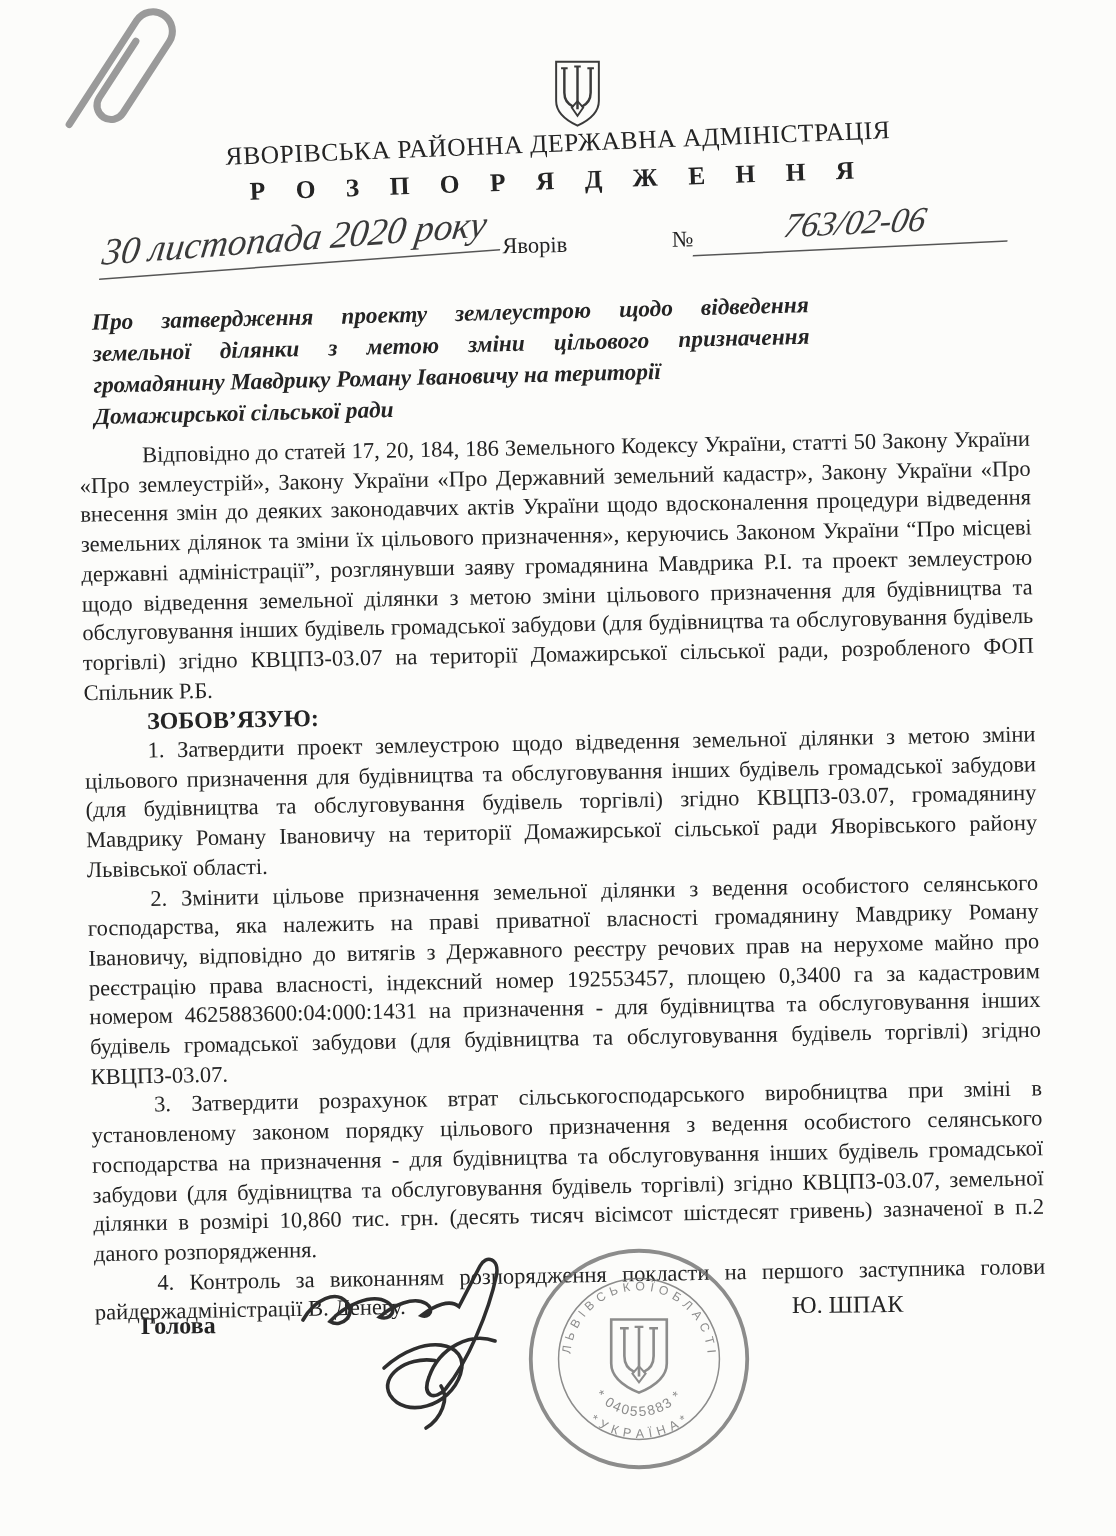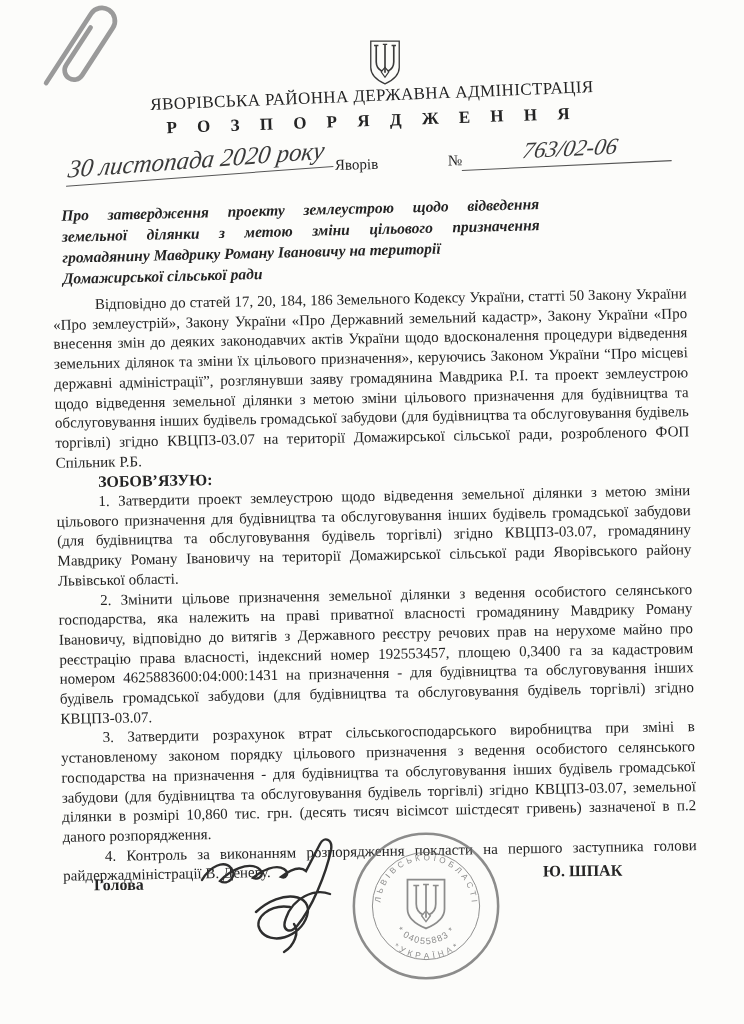--- a/index.html
+++ b/index.html
@@ -50,21 +50,21 @@
   
   .body{
     position:absolute;left:58px;top:290px;width:634px;
     font-size:15px;line-height:19.7px;text-align:justify;
     transform:rotate(-1.05deg);
   }
   .body p{margin:0;text-indent:42px;}
   .obligate{font-weight:bold;font-size:16px;}
   
   .sig-role{position:absolute;left:94px;top:876px;font-size:16px;font-weight:bold;transform:rotate(-.6deg);}
-  .sig-name{position:absolute;left:543px;top:862px;font-size:16px;font-weight:bold;transform:rotate(-.6deg);}
+  .sig-name{position:absolute;left:528px;top:862px;font-size:16px;font-weight:normal;transform:rotate(-.6deg);}
   .signature{position:absolute;left:198px;top:828px;width:160px;height:132px;}
   .seal{position:absolute;left:348px;top:828px;width:156px;height:156px;opacity:.78;}
   .seal text{font-family:"Liberation Sans","DejaVu Sans",sans-serif;fill:#6d6d6d;}
 </style>
 </head>
 <body>
 
 <div class="page">
 
   <svg class="paperclip" viewBox="0 0 40 95" aria-hidden="true">

